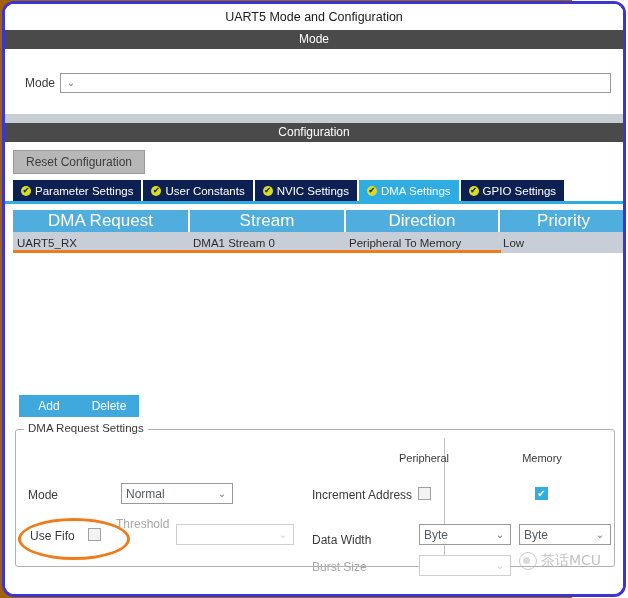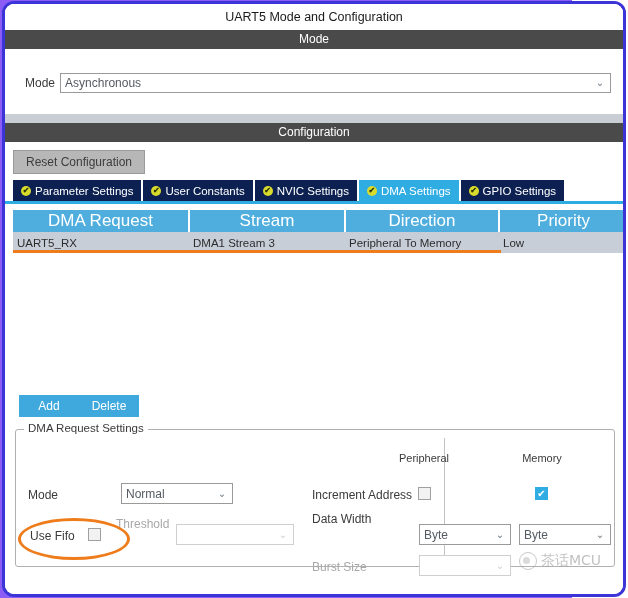--- a/index.html
+++ b/index.html
@@ -12,21 +12,21 @@
     height: 598px;
     font-family: "Liberation Sans", sans-serif;
     overflow: hidden;
   }
 
   
   #app-root {
     position: relative;
     width: 572px;
     height: 598px;
-    background: #8b5cf6;
+    background: #a16207;
     box-sizing: border-box;
   }
   #window-frame {
     position: absolute;
     left: 2px;
     top: 1px;
     width: 624px;
     height: 596px;
     box-sizing: border-box;
     border: 3px solid #3B34D6;
@@ -308,21 +308,21 @@
   #mode-field-label   { left: 12px;  top: 58px; }
   #dma-mode-combo     { left: 59px;  top: 53px; width: 112px; margin-left: 46px; }
   #increment-address-label { left: 296px; top: 58px; }
   #increment-peripheral-checkbox { left: 402px; top: 57px; }
   #increment-memory-checkbox     { left: 519px; top: 57px; }
 
   #use-fifo-label     { left: 14px;  top: 99px; }
   #use-fifo-checkbox  { left: 72px;  top: 98px; }
   #threshold-label    { left: 100px; top: 87px; }
   #threshold-combo    { left: 160px; top: 94px; width: 118px; }
-  #data-width-label   { left: 296px; top: 82px; }
+  #data-width-label   { left: 296px; top: 103px; }
   #data-width-peripheral-combo { left: 403px; top: 94px; width: 92px; }
   #data-width-memory-combo     { left: 503px; top: 94px; width: 92px; }
 
   #burst-size-label   { left: 296px; top: 130px; }
   #burst-size-peripheral-combo { left: 403px; top: 125px; width: 92px; }
 
   
   #use-fifo-annotation {
     position: absolute;
     left: 2px;
@@ -374,21 +374,20 @@
   <div id="window-frame">
     <div id="window-inner">
 
       <div class="title-bar">UART5 Mode and Configuration</div>
 
       <div class="section-header">Mode</div>
       <div class="mode-panel">
         <div class="mode-row">
           <span class="field-label">Mode</span>
           <div class="combo" id="mode-combo">
-            <span class="combo-text">Asynchronous</span>
             <span class="chev">⌄</span>
           </div>
         </div>
       </div>
       <div class="strip-gray"></div>
 
       <div class="section-header">Configuration</div>
       <div class="config-panel">
 
         <div class="reset-wrap">
@@ -425,21 +424,21 @@
               <tr>
                 <th style="width:173px">DMA Request</th>
                 <th style="width:152px">Stream</th>
                 <th style="width:150px">Direction</th>
                 <th style="width:125px">Priority</th>
               </tr>
             </thead>
             <tbody>
               <tr>
                 <td>UART5_RX</td>
-                <td>DMA1 Stream 3</td>
+                <td>DMA1 Stream 0</td>
                 <td>Peripheral To Memory</td>
                 <td>Low</td>
               </tr>
             </tbody>
           </table>
           <div class="row-underline"></div>
           <div class="table-body-fill"></div>
         </div>
 
         <div class="btn-row">

